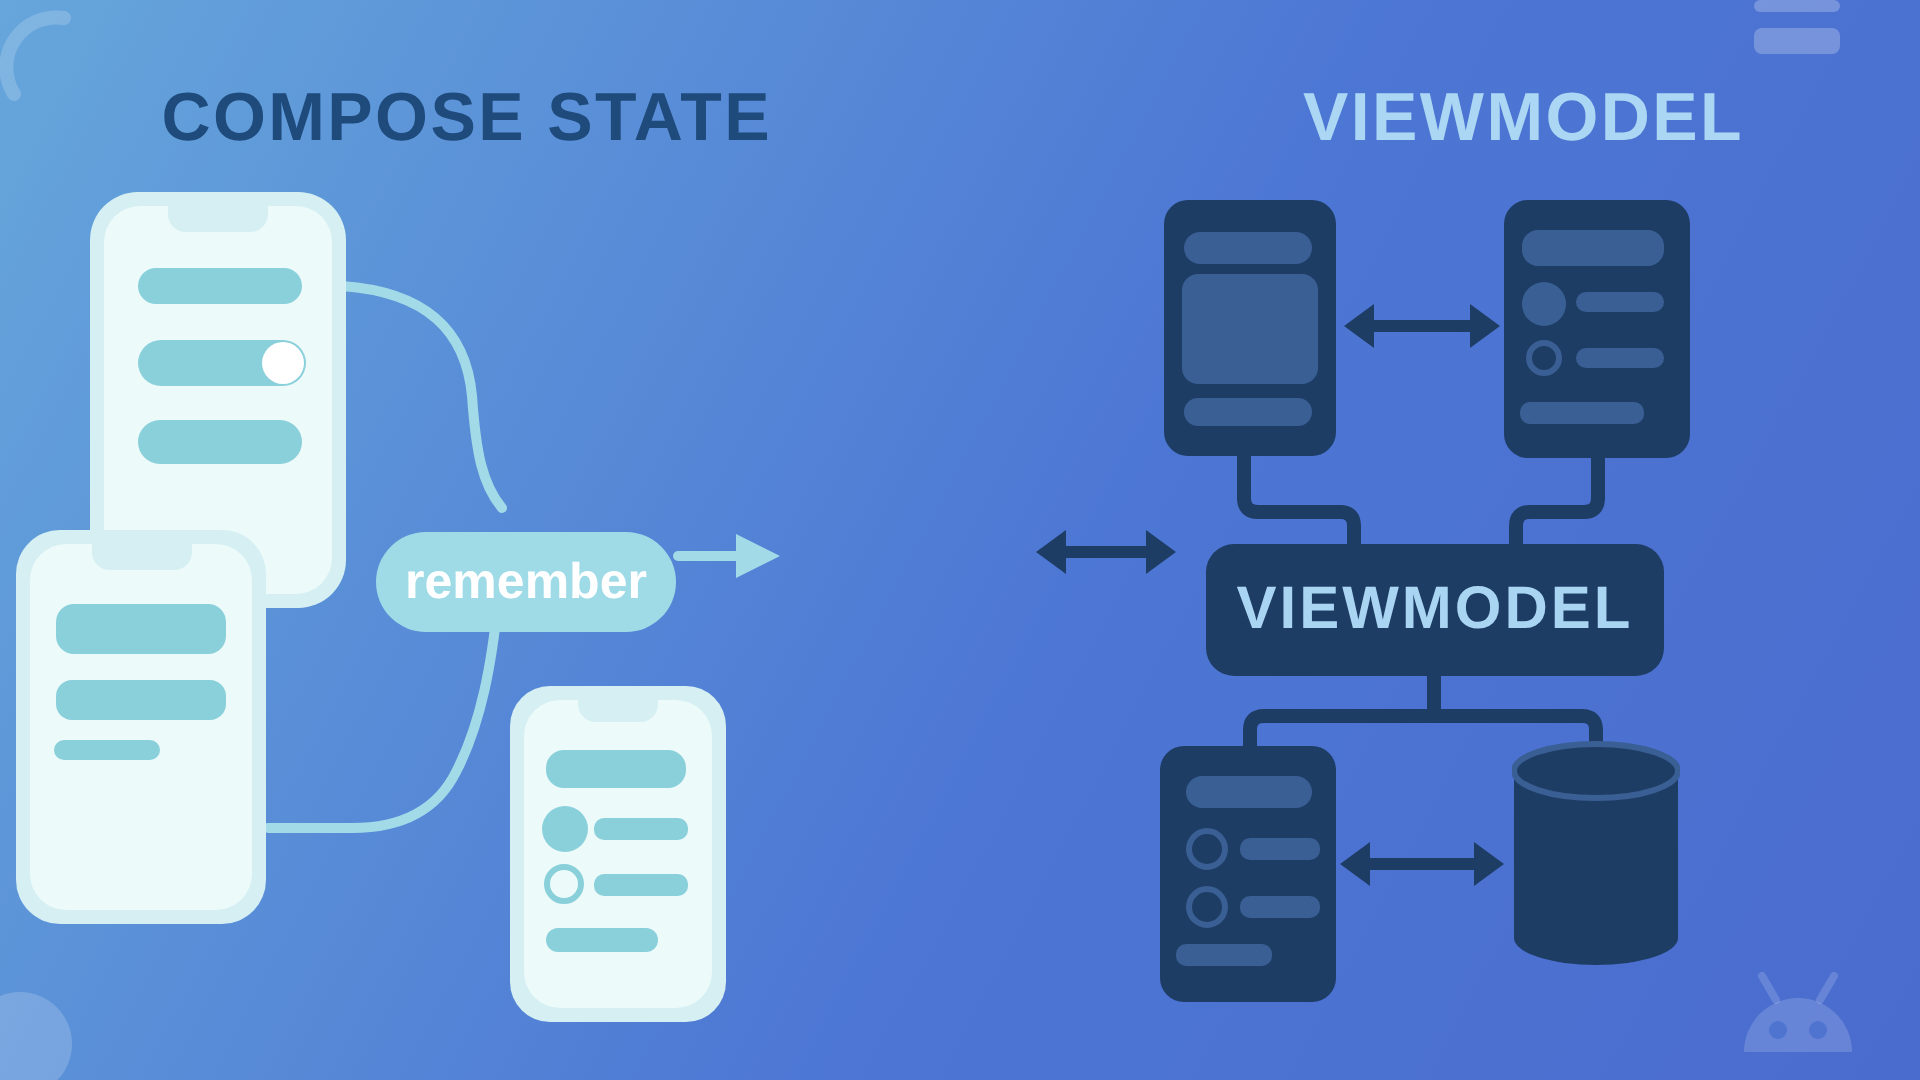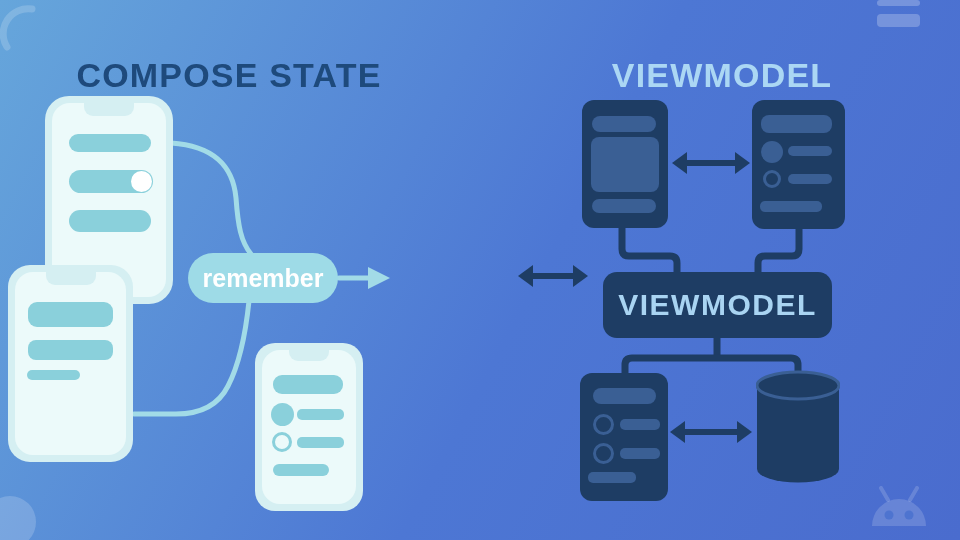--- a/index.html
+++ b/index.html
@@ -19,22 +19,22 @@
 
   
   .overlay{position:absolute; left:0; top:0; z-index:1; pointer-events:none;}
   .tl{stroke:var(--line); stroke-width:5; fill:none; stroke-linecap:round;}
   .tl-head{fill:var(--line);}
   .nl{stroke:var(--navy); stroke-width:7; fill:none;}
   .nl6{stroke:var(--navy); stroke-width:6; fill:none;}
   .nl-head{fill:var(--navy);}
 
   
-  .title{position:absolute; top:40px; margin:16px; font-size:34px; font-weight:800;
-    letter-spacing:1.2px; text-align:center; z-index:2;}
+  .title{position:absolute; top:40px; margin:0; font-size:34px; font-weight:800;
+    letter-spacing:1.2px; text-align:right; z-index:2;}
   .title-left{left:40px; width:346px; color:var(--title-left);}
   .title-right{left:540px; width:332px; color:var(--title-right);}
   .vs{position:absolute; left:382px; top:218px; font-size:80px; font-weight:800;
     color:var(--vs); opacity:0.92; z-index:2; letter-spacing:-1px;}
 
   
   .phone{position:absolute; background:var(--shell); border-radius:24px;}
   .screen{position:absolute; left:7px; top:7px; right:7px; bottom:7px;
     background:var(--screen); border-radius:18px;}
   .notch{position:absolute; top:7px; left:50%; transform:translateX(-50%);
@@ -43,21 +43,21 @@
   .phone2{left:8px;  top:265px; width:125px; height:197px; z-index:3; border-radius:22px;}
   .phone3{left:255px; top:343px; width:108px; height:168px; z-index:2; border-radius:20px;}
   .pbar{position:absolute; background:var(--teal);}
   .toggle{position:absolute; background:var(--teal); border-radius:12px;}
   .knob{position:absolute; right:1px; top:1px; width:21px; height:21px;
     background:#ffffff; border-radius:50%;}
   .tdot{position:absolute; background:var(--teal); border-radius:50%;}
   .tring{position:absolute; border:3px solid var(--teal); border-radius:50%; background:transparent;}
 
   
-  .pill{position:absolute; left:188px; top:253px; width:150px; height:50px;
+  .pill{position:absolute; left:188px; top:266px; width:150px; height:50px;
     border-radius:25px; background:var(--pill); color:#ffffff; font-size:25px;
     font-weight:700; text-align:center; line-height:50px; z-index:4;}
 
   
   .dbox{position:absolute; background:var(--navy); border-radius:12px; z-index:2;}
   .ibar{position:absolute; background:var(--navy-inner);}
   .idot{position:absolute; background:var(--navy-inner); border-radius:50%;}
   .iring{position:absolute; border:3px solid var(--navy-inner); border-radius:50%; background:transparent;}
   .boxA{left:582px; top:100px; width:86px; height:128px;}
   .boxB{left:752px; top:100px; width:93px; height:129px;}

